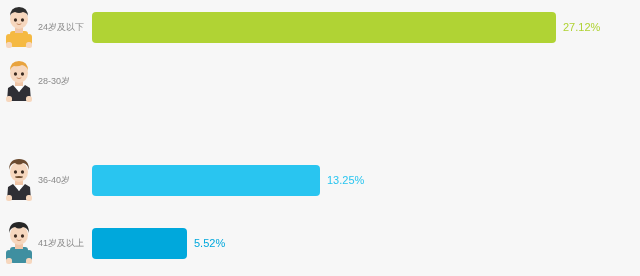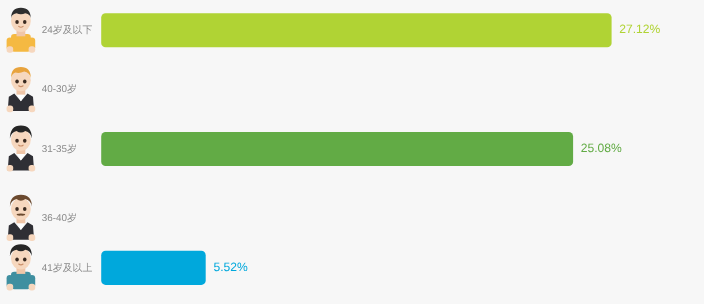--- a/index.html
+++ b/index.html
@@ -105,61 +105,44 @@
         <rect x="2" y="38" width="6" height="6" rx="2.5" fill="#f6d7be"></rect>
         <rect x="22" y="38" width="6" height="6" rx="2.5" fill="#f6d7be"></rect>
         <rect x="11" y="22" width="8" height="6" fill="#f0c6a8"></rect>
         <ellipse cx="15" cy="15" rx="9" ry="10" fill="#f6d7be"></ellipse>
         <path d="M6 13 Q6 3 15 3 Q24 3 24 13 Q23 8 18 7 Q14 9 10 8 Q7 9 6 13 Z" fill="#e8a33d"></path>
         <ellipse cx="11.5" cy="16" rx="1.6" ry="1.8" fill="#3a2a20"></ellipse>
         <ellipse cx="18.5" cy="16" rx="1.6" ry="1.8" fill="#3a2a20"></ellipse>
         <path d="M13 20 Q15 21.5 17 20" stroke="#c98f6a" stroke-width="1" fill="none" stroke-linecap="round"></path>
       </svg>
     </div>
-    <div class="cat-label">40-30岁</div>
+    <div class="cat-label">28-30岁</div>
   </div>
 
-  <div class="row" style="top:108px;">
-    <div class="avatar-cell">
-      <svg width="30" height="46" viewBox="0 0 30 46" aria-hidden="true">
-        <path d="M9 27 L15 34 L21 27 L26 30 L27 43 L3 43 L4 30 Z" fill="#2f2f35"></path>
-        <path d="M11 27 L15 34 L19 27 L15 25 Z" fill="#ffffff"></path>
-        <rect x="2" y="38" width="6" height="6" rx="2.5" fill="#f6d7be"></rect>
-        <rect x="22" y="38" width="6" height="6" rx="2.5" fill="#f6d7be"></rect>
-        <rect x="11" y="22" width="8" height="6" fill="#f0c6a8"></rect>
-        <ellipse cx="15" cy="15" rx="9" ry="10" fill="#f6d7be"></ellipse>
-        <path d="M5 14 Q5 2 15 2 Q25 2 25 14 Q24 8 19 7 Q15 10 11 7 Q6 8 5 14 Z" fill="#262626"></path>
-        <ellipse cx="11.5" cy="16" rx="1.6" ry="1.8" fill="#3a2a20"></ellipse>
-        <ellipse cx="18.5" cy="16" rx="1.6" ry="1.8" fill="#3a2a20"></ellipse>
-        <path d="M13 20 Q15 21.5 17 20" stroke="#c98f6a" stroke-width="1" fill="none" stroke-linecap="round"></path>
-      </svg>
-    </div>
-    <div class="cat-label">31-35岁</div>
-    <div class="bar-area">
-      <div class="bar" style="width:429px;background:#62ab45;"></div>
-      <div class="bar-value" style="color:#62ab45;">25.08%</div>
-    </div>
-  </div>
 
-  <div class="row" style="top:171px;">
+  <div class="row" style="top:153px;">
     <div class="avatar-cell">
       <svg width="30" height="46" viewBox="0 0 30 46" aria-hidden="true">
         <path d="M9 27 L15 34 L21 27 L26 30 L27 43 L3 43 L4 30 Z" fill="#2f2f35"></path>
         <path d="M11 27 L15 34 L19 27 L15 25 Z" fill="#ffffff"></path>
         <rect x="2" y="38" width="6" height="6" rx="2.5" fill="#f6d7be"></rect>
         <rect x="22" y="38" width="6" height="6" rx="2.5" fill="#f6d7be"></rect>
         <rect x="11" y="22" width="8" height="6" fill="#f0c6a8"></rect>
         <ellipse cx="15" cy="15" rx="9" ry="10" fill="#f6d7be"></ellipse>
         <path d="M5 13 Q5 2 15 2 Q25 2 25 13 Q24 7 19 6 Q15 9 11 6 Q6 7 5 13 Z" fill="#6b4a2f"></path>
         <ellipse cx="11.5" cy="15" rx="1.6" ry="1.8" fill="#3a2a20"></ellipse>
         <ellipse cx="18.5" cy="15" rx="1.6" ry="1.8" fill="#3a2a20"></ellipse>
         <path d="M11 19.5 Q15 18.5 19 19.5 Q19 21.5 15 21 Q11 21.5 11 19.5 Z" fill="#6b4a2f"></path>
       </svg>
     </div>
     <div class="cat-label">36-40岁</div>
+    <div class="bar-area">
+      <div class="bar" style="width:228px;background:#29c5f0;"></div>
+      <div class="bar-value" style="color:#29c5f0;">13.25%</div>
+    </div>
   </div>
 
   <div class="row" style="top:216px;">
     <div class="avatar-cell">
       <svg width="30" height="46" viewBox="0 0 30 46" aria-hidden="true">
         <rect x="6" y="27" width="18" height="16" rx="3" fill="#3f8fa0"></rect>
         <rect x="2" y="30" width="6" height="12" rx="3" fill="#3f8fa0"></rect>
         <rect x="22" y="30" width="6" height="12" rx="3" fill="#3f8fa0"></rect>
         <rect x="2" y="38" width="6" height="6" rx="2.5" fill="#f6d7be"></rect>
         <rect x="22" y="38" width="6" height="6" rx="2.5" fill="#f6d7be"></rect>

